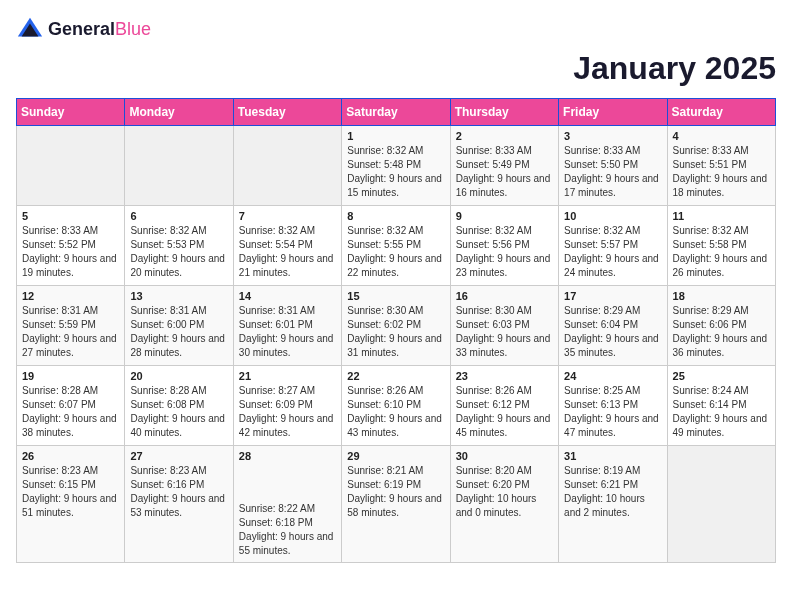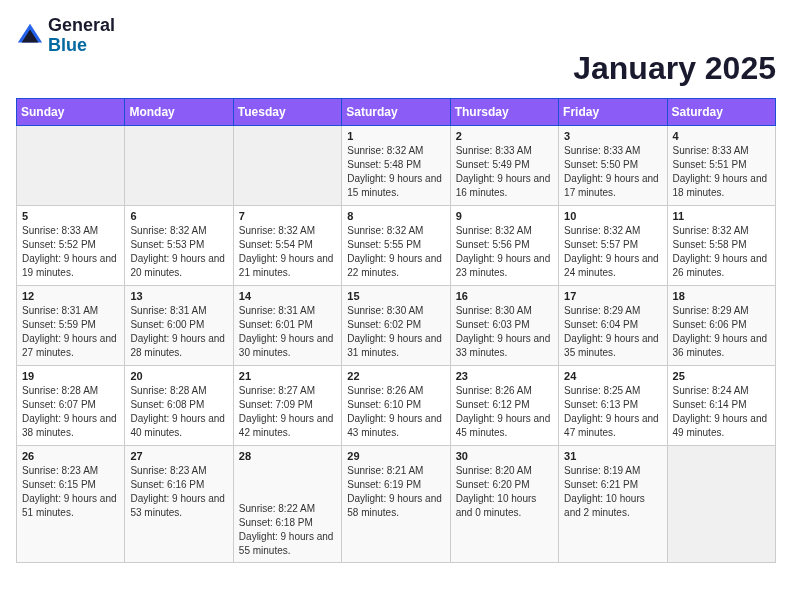--- a/index.html
+++ b/index.html
@@ -16,32 +16,32 @@
       justify-content: space-between;
       margin-bottom: 12px;
     }
     .logo {
       display: flex;
       align-items: center;
       gap: 4px;
     }
     .logo-text {
       display: flex;
-      flex-direction: column;
+      flex-direction: row;
       line-height: 1.1;
     }
     .logo-general {
       font-size: 18px;
       font-weight: bold;
       color: #1a1a2e;
     }
     .logo-blue {
       font-size: 18px;
-      font-weight: bold;
-      color: #0369a1;
+      font-weight: normal;
+      color: #ec4899;
     }
     .logo-icon {
       width: 28px;
       height: 28px;
     }
     .title-block {
       text-align: right;
       margin-top: 35px;
     }
     .month-title {
@@ -53,21 +53,21 @@
     .location {
       font-size: 14px;
       color: #444;
     }
     table {
       width: 100%;
       border-collapse: collapse;
       table-layout: fixed;
     }
     thead th {
-      background: #8b5cf6;
+      background: #ec4899;
       color: #fff;
       font-size: 12px;
       font-weight: bold;
       padding: 6px 4px;
       text-align: left;
       border: 1px solid #1d4ed8;
     }
     tbody td {
       border: 1px solid #ccc;
       vertical-align: top;
@@ -255,21 +255,21 @@
         </td>
         <td>
           <div class="day-number">20</div>
           <div class="day-info" style="white-space: pre-line;">Sunrise: 8:28 AM
 Sunset: 6:08 PM
 Daylight: 9 hours and 40 minutes.</div>
         </td>
         <td>
           <div class="day-number">21</div>
           <div class="day-info" style="white-space: pre-line;">Sunrise: 8:27 AM
-Sunset: 7:09 PM
+Sunset: 6:09 PM
 Daylight: 9 hours and 42 minutes.</div>
         </td>
         <td>
           <div class="day-number">22</div>
           <div class="day-info" style="white-space: pre-line;">Sunrise: 8:26 AM
 Sunset: 6:10 PM
 Daylight: 9 hours and 43 minutes.</div>
         </td>
         <td>
           <div class="day-number">23</div>

